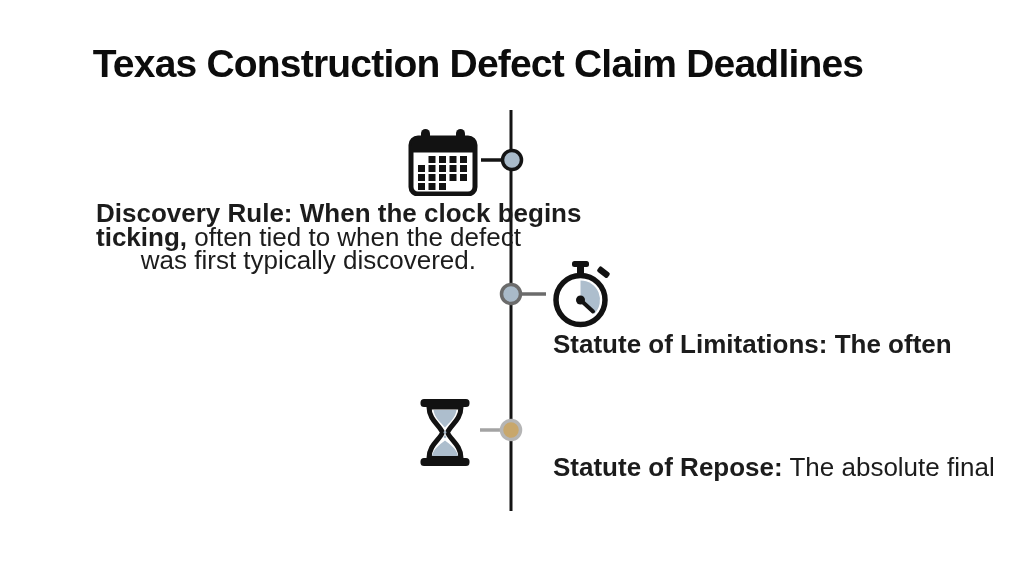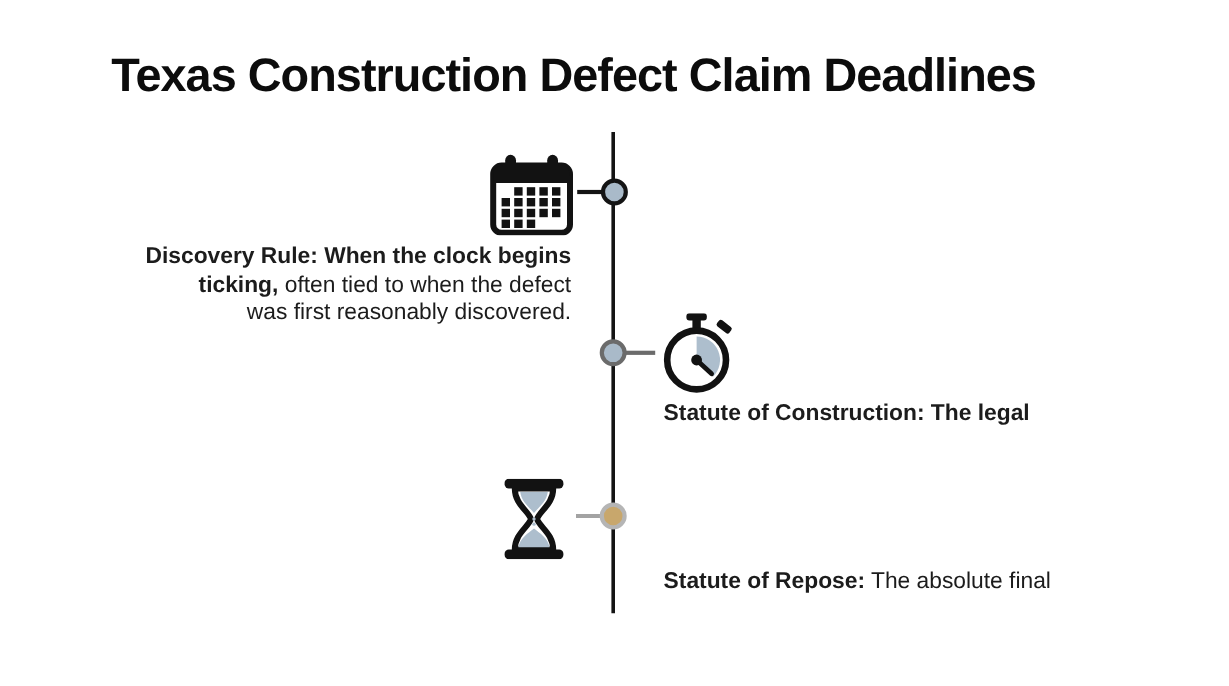--- a/index.html
+++ b/index.html
@@ -24,32 +24,32 @@
     color: #0c0c0c;
     white-space: nowrap;
   }
   .overlay-svg, .icon-svg { position: absolute; }
   .overlay-svg { left: 0; top: 0; }
   .icon-calendar  { left: 408px; top: 128px; }
   .icon-stopwatch { left: 551px; top: 261px; }
   .icon-hourglass { left: 420px; top: 399px; }
   .text-block {
     position: absolute;
-    font-size: 19px;
+    font-size: 26px;
     line-height: 23.5px;
     color: #1c1c1c;
   }
   .text-block .line { white-space: nowrap; }
   .text-block .seg-bold { font-weight: 700; }
   .tb-discovery {
     left: 96px; top: 202px; width: 380px;
     text-align: right;
   }
   .tb-limitations { left: 553px; top: 333px; width: 420px; }
-  .tb-repose      { left: 553px; top: 473px; width: 430px; }
+  .tb-repose      { left: 553px; top: 456px; width: 430px; }
   .ink { fill: #121212; }
 </style>
 </head>
 <body>
 
 <div class="canvas">
 
   <div class="page-title">Texas Construction Defect Claim Deadlines</div>
 
   <svg class="overlay-svg" width="1024" height="572" viewBox="0 0 1024 572">
@@ -112,27 +112,27 @@
   </svg>
 
   <div class="text-block tb-discovery">
     <div class="line">
       <span class="seg-bold">Discovery Rule: When the clock begins</span><span></span>
     </div>
     <div class="line">
       <span class="seg-bold">ticking,</span><span> often tied to when the defect</span>
     </div>
     <div class="line">
-      <span class="seg-bold"></span><span>was first reasonably discovered.</span>
+      <span class="seg-bold"></span><span>was first typically discovered.</span>
     </div>
   </div>
 
   <div class="text-block tb-limitations">
     <div class="line">
-      <span class="seg-bold">Statute of Construction: The legal</span><span></span>
+      <span class="seg-bold">Statute of Limitations: The often</span><span></span>
     </div>
   </div>
 
   <div class="text-block tb-repose">
     <div class="line">
       <span class="seg-bold">Statute of Repose:</span><span> The absolute final</span>
     </div>
   </div>
 
 </div>

